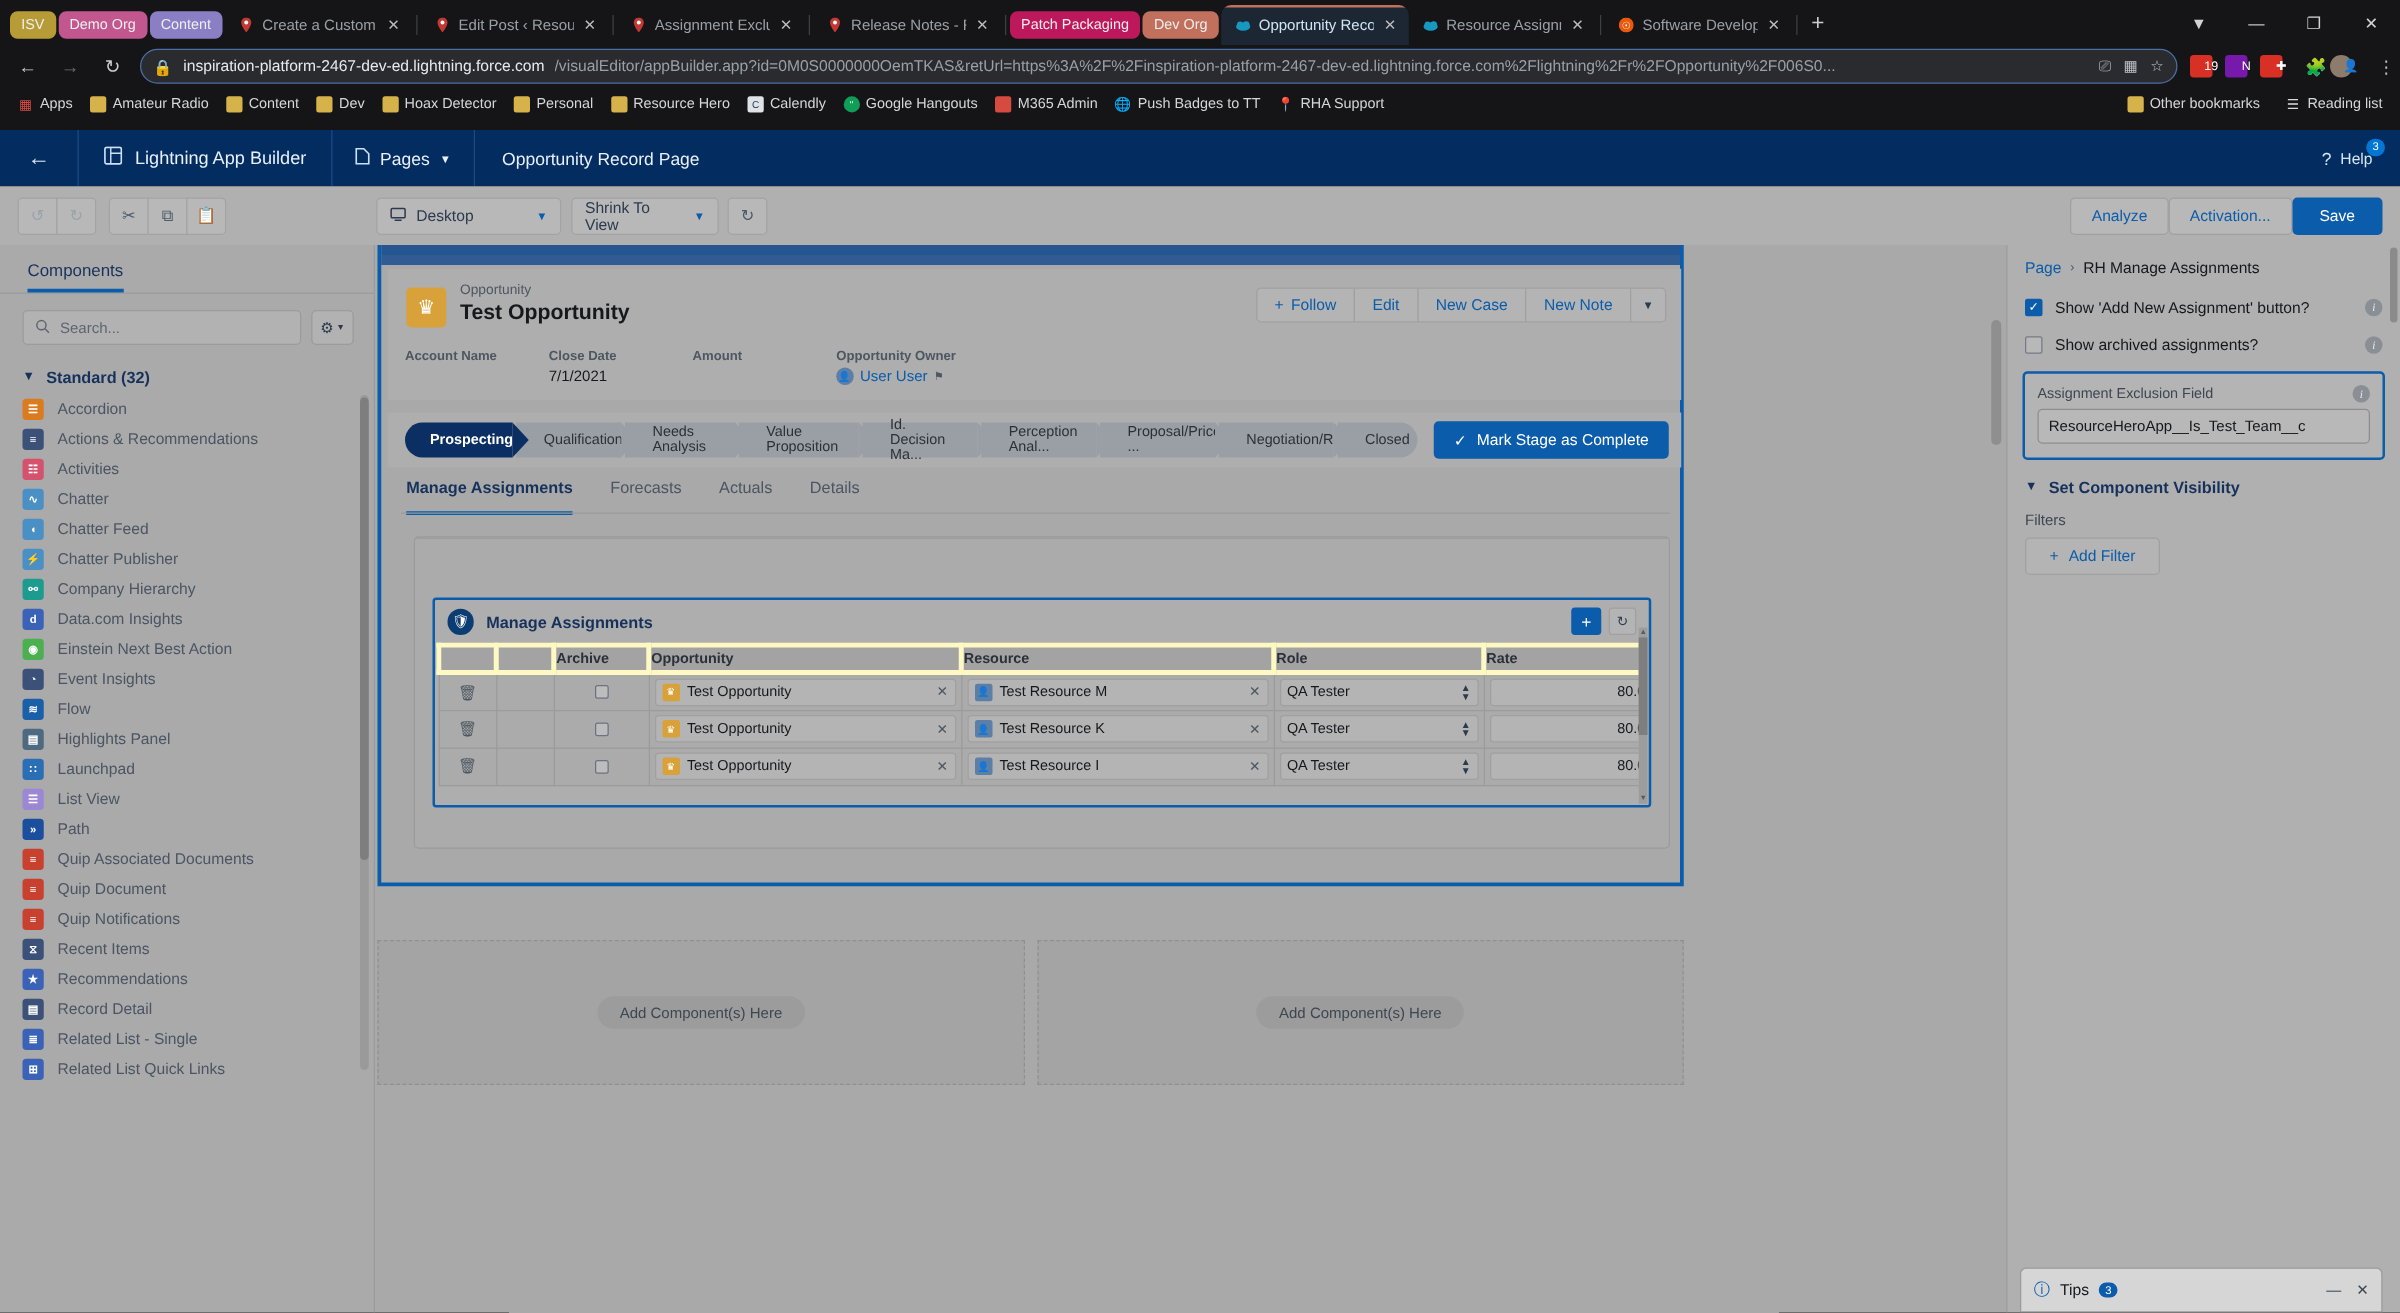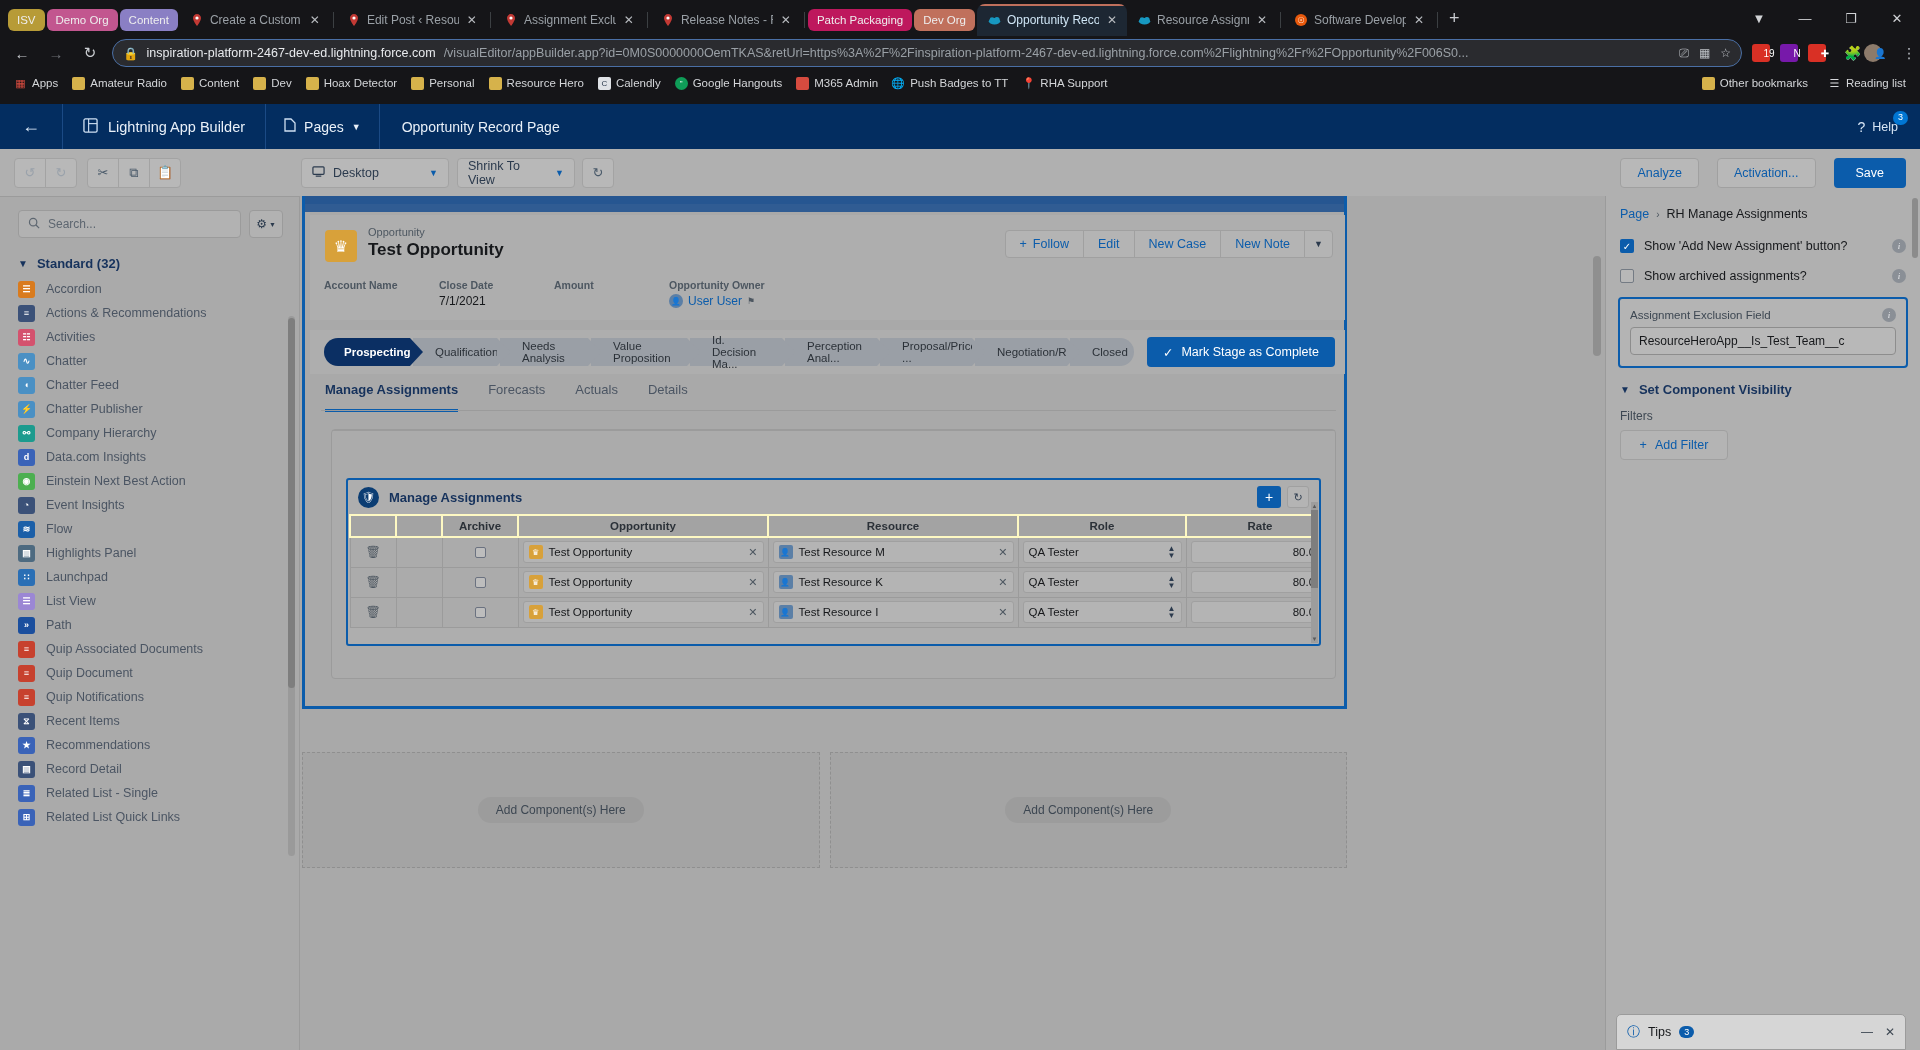--- a/index.html
+++ b/index.html
@@ -60,21 +60,21 @@
 
   
   .toolbar { position:absolute; top:149px; left:0; width:1920px; height:47px; background:#b0b0b0; display:flex; align-items:center; padding:0 14px; gap:0; }
   .tgroup { display:flex; }
   .tbtn { width:32px; height:30px; border:1px solid #a3a3a3; background:#b8b8b8; display:flex; align-items:center; justify-content:center; color:#4a5a6a; font-size:13px; margin-left:-1px; }
   .tbtn:first-child { margin-left:0; border-radius:4px 0 0 4px; }
   .tbtn:last-child { border-radius:0 4px 4px 0; }
   .tbtn.dim { color:#9aa2ab; }
   .tsel { height:30px; border:1px solid #a3a3a3; border-radius:4px; background:#b8b8b8; display:flex; align-items:center; gap:8px; padding:0 10px; font-size:12.5px; color:#2b3a4d; }
   .tsel .caret { color:#0b5cab; font-size:9px; margin-left:auto; }
-  .t-right { margin-left:auto; display:flex; align-items:flex-end; gap:18px; }
+  .t-right { margin-left:auto; display:flex; align-items:flex-end; gap:0; }
   .tbtn2 { height:30px; padding:0 16px; border:1px solid #a0a0a0; border-radius:4px; background:#b8b8b8; font-size:12.5px; color:#0b5cab; display:flex; align-items:center; }
   .tbtn-save { height:30px; padding:0 22px; border-radius:4px; background:#0b5cab; font-size:12.5px; color:#fff; display:flex; align-items:center; }
 
   
   .stage { position:absolute; top:196px; left:0; width:1920px; height:854px; background:#a9a9a9; }
 
   
   .lpanel { position:absolute; left:0; top:0; width:300px; height:854px; background:#aaaaaa; border-right:1px solid #9b9b9b; }
   .lp-tab { height:38px; display:flex; align-items:flex-end; padding:0 0 0 22px; }
   .lp-tab span { font-size:13.5px; color:#16325c; padding-bottom:7px; border-bottom:3px solid #0b5cab; }
@@ -136,21 +136,21 @@
 
   .ma-box { position:absolute; left:14px; top:48px; right:14px; height:168px; border:2px solid #0b5cab; border-radius:3px; background:#aeaeae; }
   .ma-head { height:34px; display:flex; align-items:center; gap:10px; padding:0 10px; }
   .ma-shield { width:21px; height:21px; border-radius:50%; background:#0b3d73; display:flex; align-items:center; justify-content:center; color:#fff; font-size:11px; }
   .ma-title { font-size:13px; font-weight:bold; color:#16325c; }
   .ma-actions { margin-left:auto; display:flex; gap:6px; align-items:center; }
   .ma-plus { width:24px; height:22px; background:#0b5cab; color:#fff; border-radius:3px; display:flex; align-items:center; justify-content:center; font-size:14px; }
   .ma-ref { width:22px; height:22px; border:1px solid #a0a0a0; border-radius:3px; color:#2b3a4d; display:flex; align-items:center; justify-content:center; font-size:11px; background:#b4b4b4; }
 
   table.ma { width:100%; border-collapse:collapse; table-layout:fixed; }
-  table.ma th { font-size:11.5px; color:#2b3138; font-weight:bold; background:#a3a3a3; border:2px solid #fef9c3; height:22px; text-align:center; }
+  table.ma th { font-size:11.5px; color:#2b3138; font-weight:bold; background:#a3a3a3; border:4px solid #fef9c3; height:22px; text-align:left; }
   table.ma td { border:1px solid #9b9b9b; height:30px; background:#ababab; font-size:11.5px; color:#16181b; padding:0 4px; }
   .cellbox { height:22px; background:#b4b4b4; border:1px solid #a0a0a0; border-radius:3px; display:flex; align-items:center; gap:6px; padding:0 5px; font-size:11.5px; color:#16181b; }
   .cellbox .x { margin-left:auto; color:#4d5761; font-size:11px; }
   .cellbox .mico { width:14px; height:14px; border-radius:2px; flex:none; display:flex; align-items:center; justify-content:center; font-size:8px; color:#fff; }
   .cellsel { height:22px; background:#b4b4b4; border:1px solid #a0a0a0; border-radius:3px; display:flex; align-items:center; padding:0 5px; font-size:11.5px; color:#16181b; }
   .cellsel .sp { margin-left:auto; font-size:8px; color:#2b3a4d; line-height:.9; text-align:center; }
   .cellnum { height:22px; background:#b4b4b4; border:1px solid #a0a0a0; border-radius:3px; display:flex; align-items:center; justify-content:flex-end; padding:0 7px; font-size:11.5px; color:#16181b; }
   .trash { color:#4d5761; font-size:12px; display:flex; justify-content:center; }
   .chkbx { width:11px; height:11px; border:1px solid #6b7280; background:#bdbdbd; border-radius:2px; margin:0 auto; }
   .tbl-scroll { position:absolute; right:1px; top:22px; width:7px; bottom:1px; background:#9d9d9d; }
@@ -434,20 +434,23 @@
   <div class="t-right">
     <div class="tbtn2">Analyze</div>
     <div class="tbtn2">Activation...</div>
     <div class="tbtn-save">Save</div>
   </div>
 </div>
 
 <div class="stage">
 
   <div class="lpanel">
+    <div class="lp-tab">
+        <span>Components</span>
+      </div>
     <div class="lp-tabline"></div>
     <div class="lp-search">
       <div class="searchbox">
         <span><svg width="12" height="12" viewBox="0 0 14 14">
               <circle cx="6" cy="6" r="4.3" fill="none" stroke="#5d6670" stroke-width="1.4"></circle>
               <line x1="9.3" y1="9.3" x2="13" y2="13" stroke="#5d6670" stroke-width="1.4"></line>
             </svg></span>
         <span>Search...</span>
       </div>
       <div class="gearbtn">⚙<span style="font-size:7px">▼</span></div>

